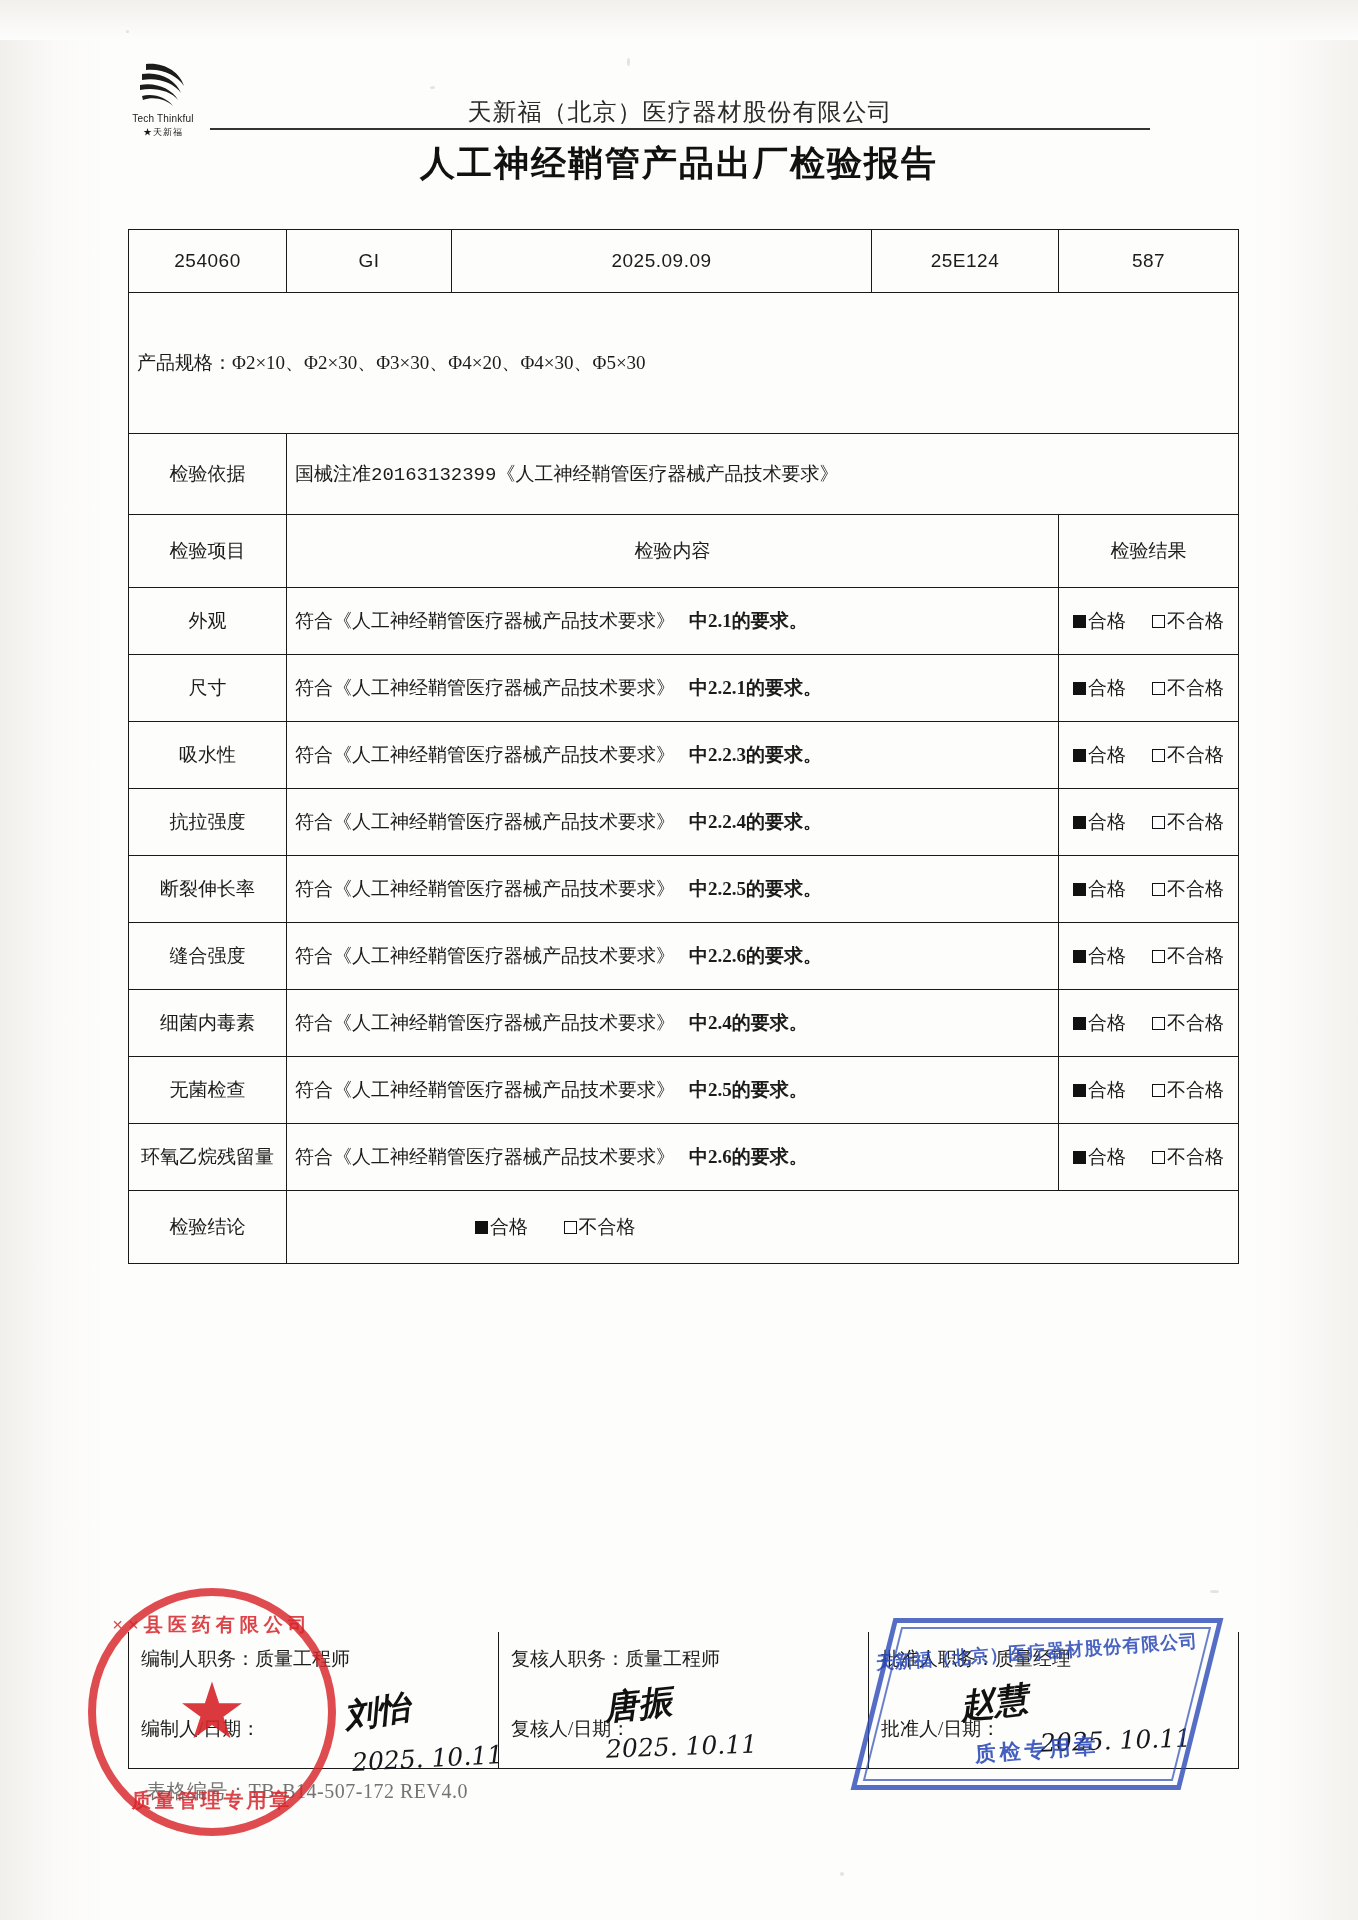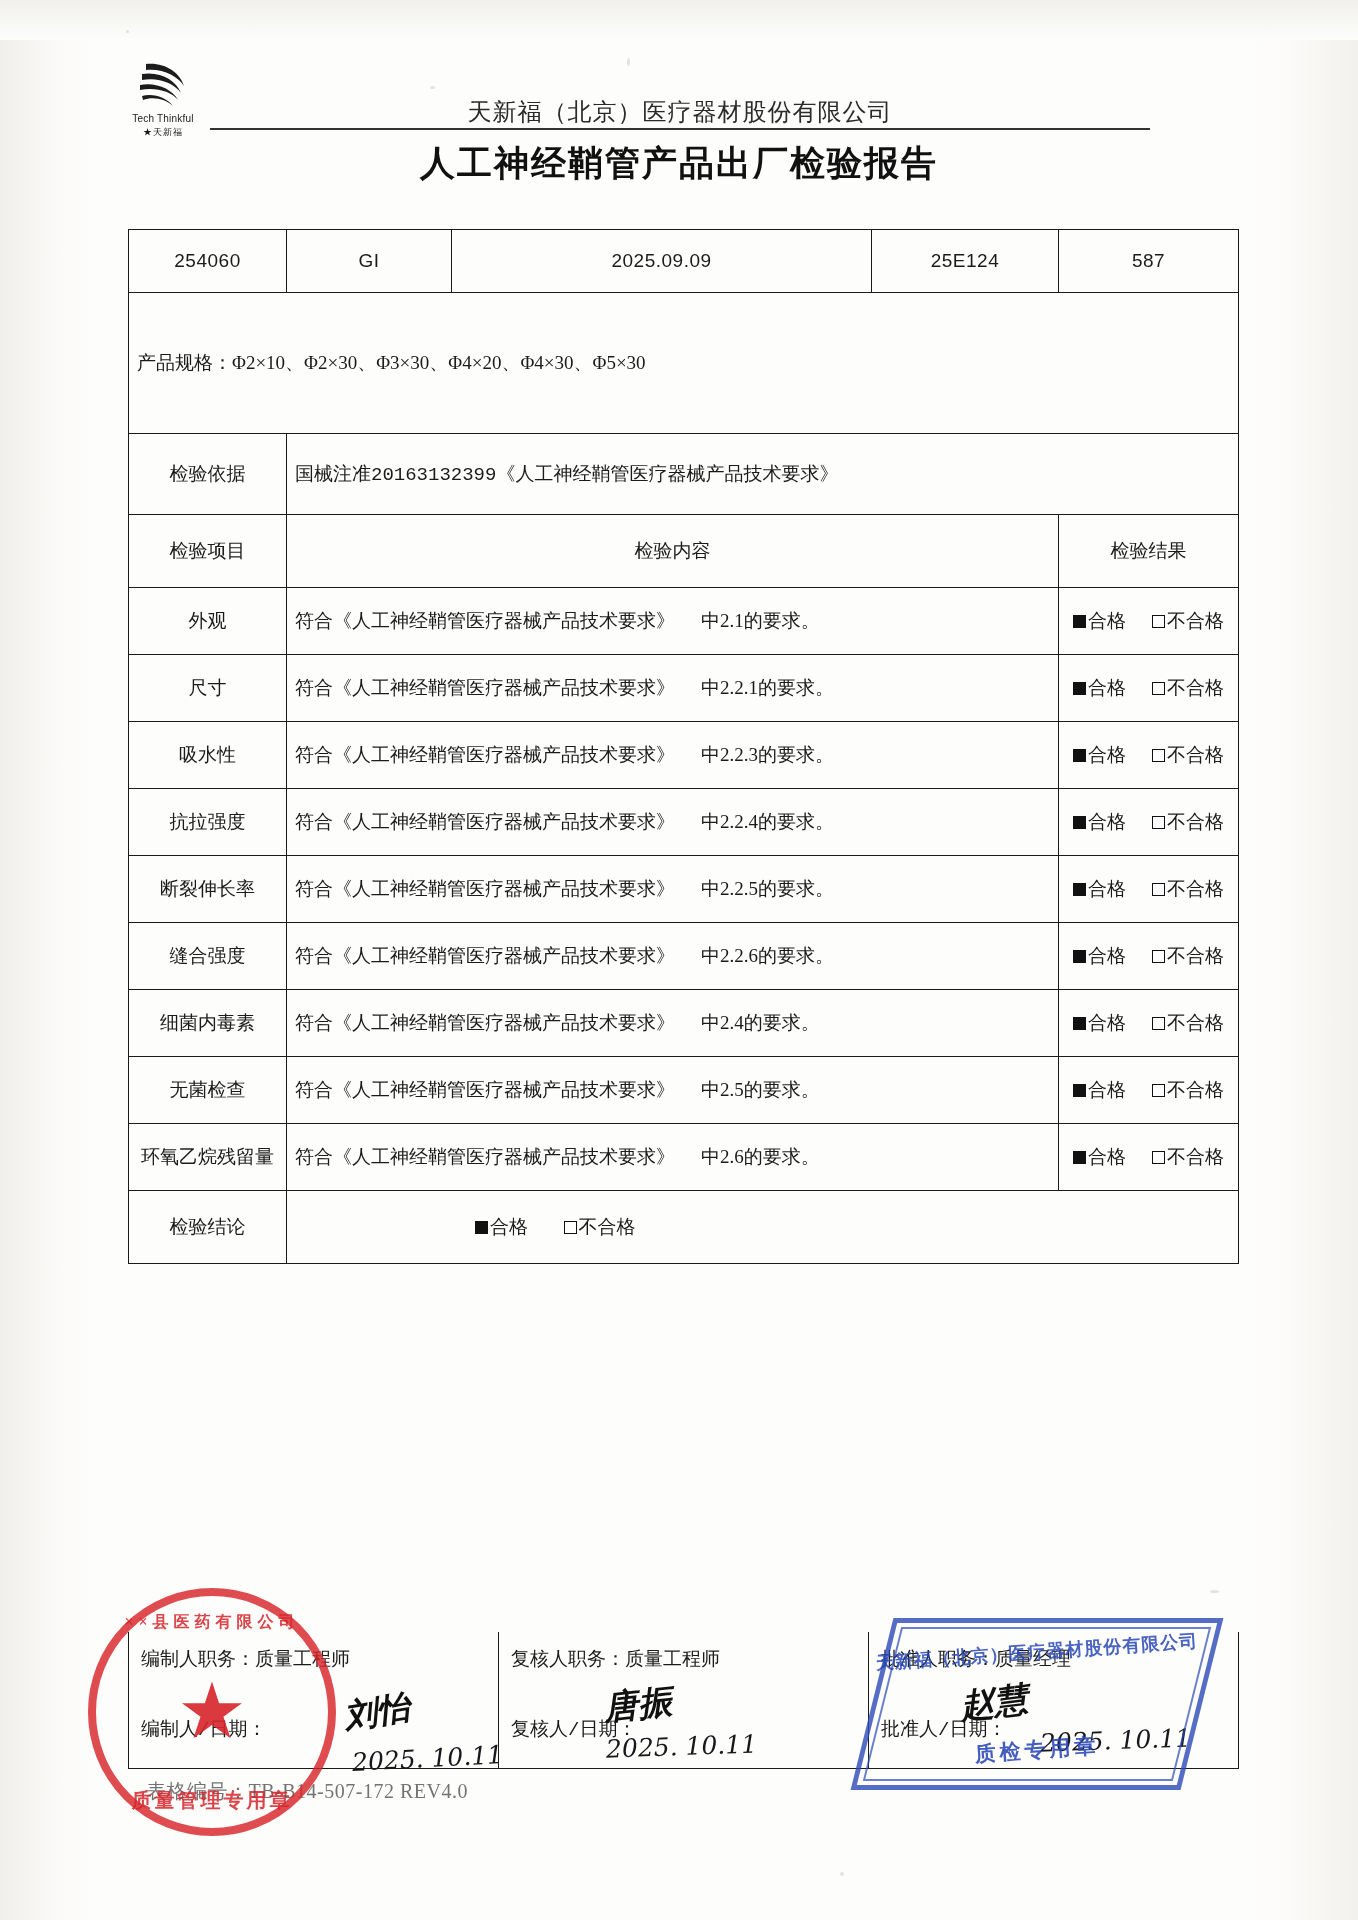--- a/index.html
+++ b/index.html
@@ -134,21 +134,22 @@
     font-family: "Liberation Serif", serif;
     letter-spacing: .5px;
   }
 
   .content-cell {
     font-size: 19px;
     white-space: nowrap;
   }
   .clause {
     display: inline-block;
-    margin-left: 26px;
+    margin-left: 14px;
+    font-weight: bold;
   }
 
   .result-cell {
     font-size: 18px;
     white-space: nowrap;
     text-align: center;
   }
   .box-filled {
     display: inline-block;
     width: 13px;
@@ -172,21 +173,20 @@
   .concl-inner { padding-left: 180px; text-align: left; }
 
   
   table.signs {
     position: absolute;
     left: 128px;
     top: 1632px;
     width: 1110px;
     border-collapse: collapse;
     table-layout: fixed;
-    font-family: Liberation Mono, monospace;
   }
   table.signs td {
     border: 1.6px solid #1a1a1a;
     border-top: none;
     font-size: 19px;
     vertical-align: top;
     padding: 14px 12px 0 12px;
     height: 122px;
     position: relative;
     color: #1b1b1b;
@@ -248,21 +248,21 @@
     line-height: 1;
     opacity: .9;
   }
   .stamp-red .arc-top,
   .stamp-red .arc-bottom {
     position: absolute;
     left: 0; right: 0;
     text-align: center;
     color: #d7242a;
     font-weight: bold;
-    font-size: 16px;
+    font-size: 19px;
     letter-spacing: 5px;
     opacity: .85;
   }
   .stamp-red .arc-top { top: 24px; }
   .stamp-red .arc-bottom { bottom: 22px; font-size: 20px; letter-spacing: 3px; }
 
   
   .stamp-blue {
     position: absolute;
     left: 872px;

